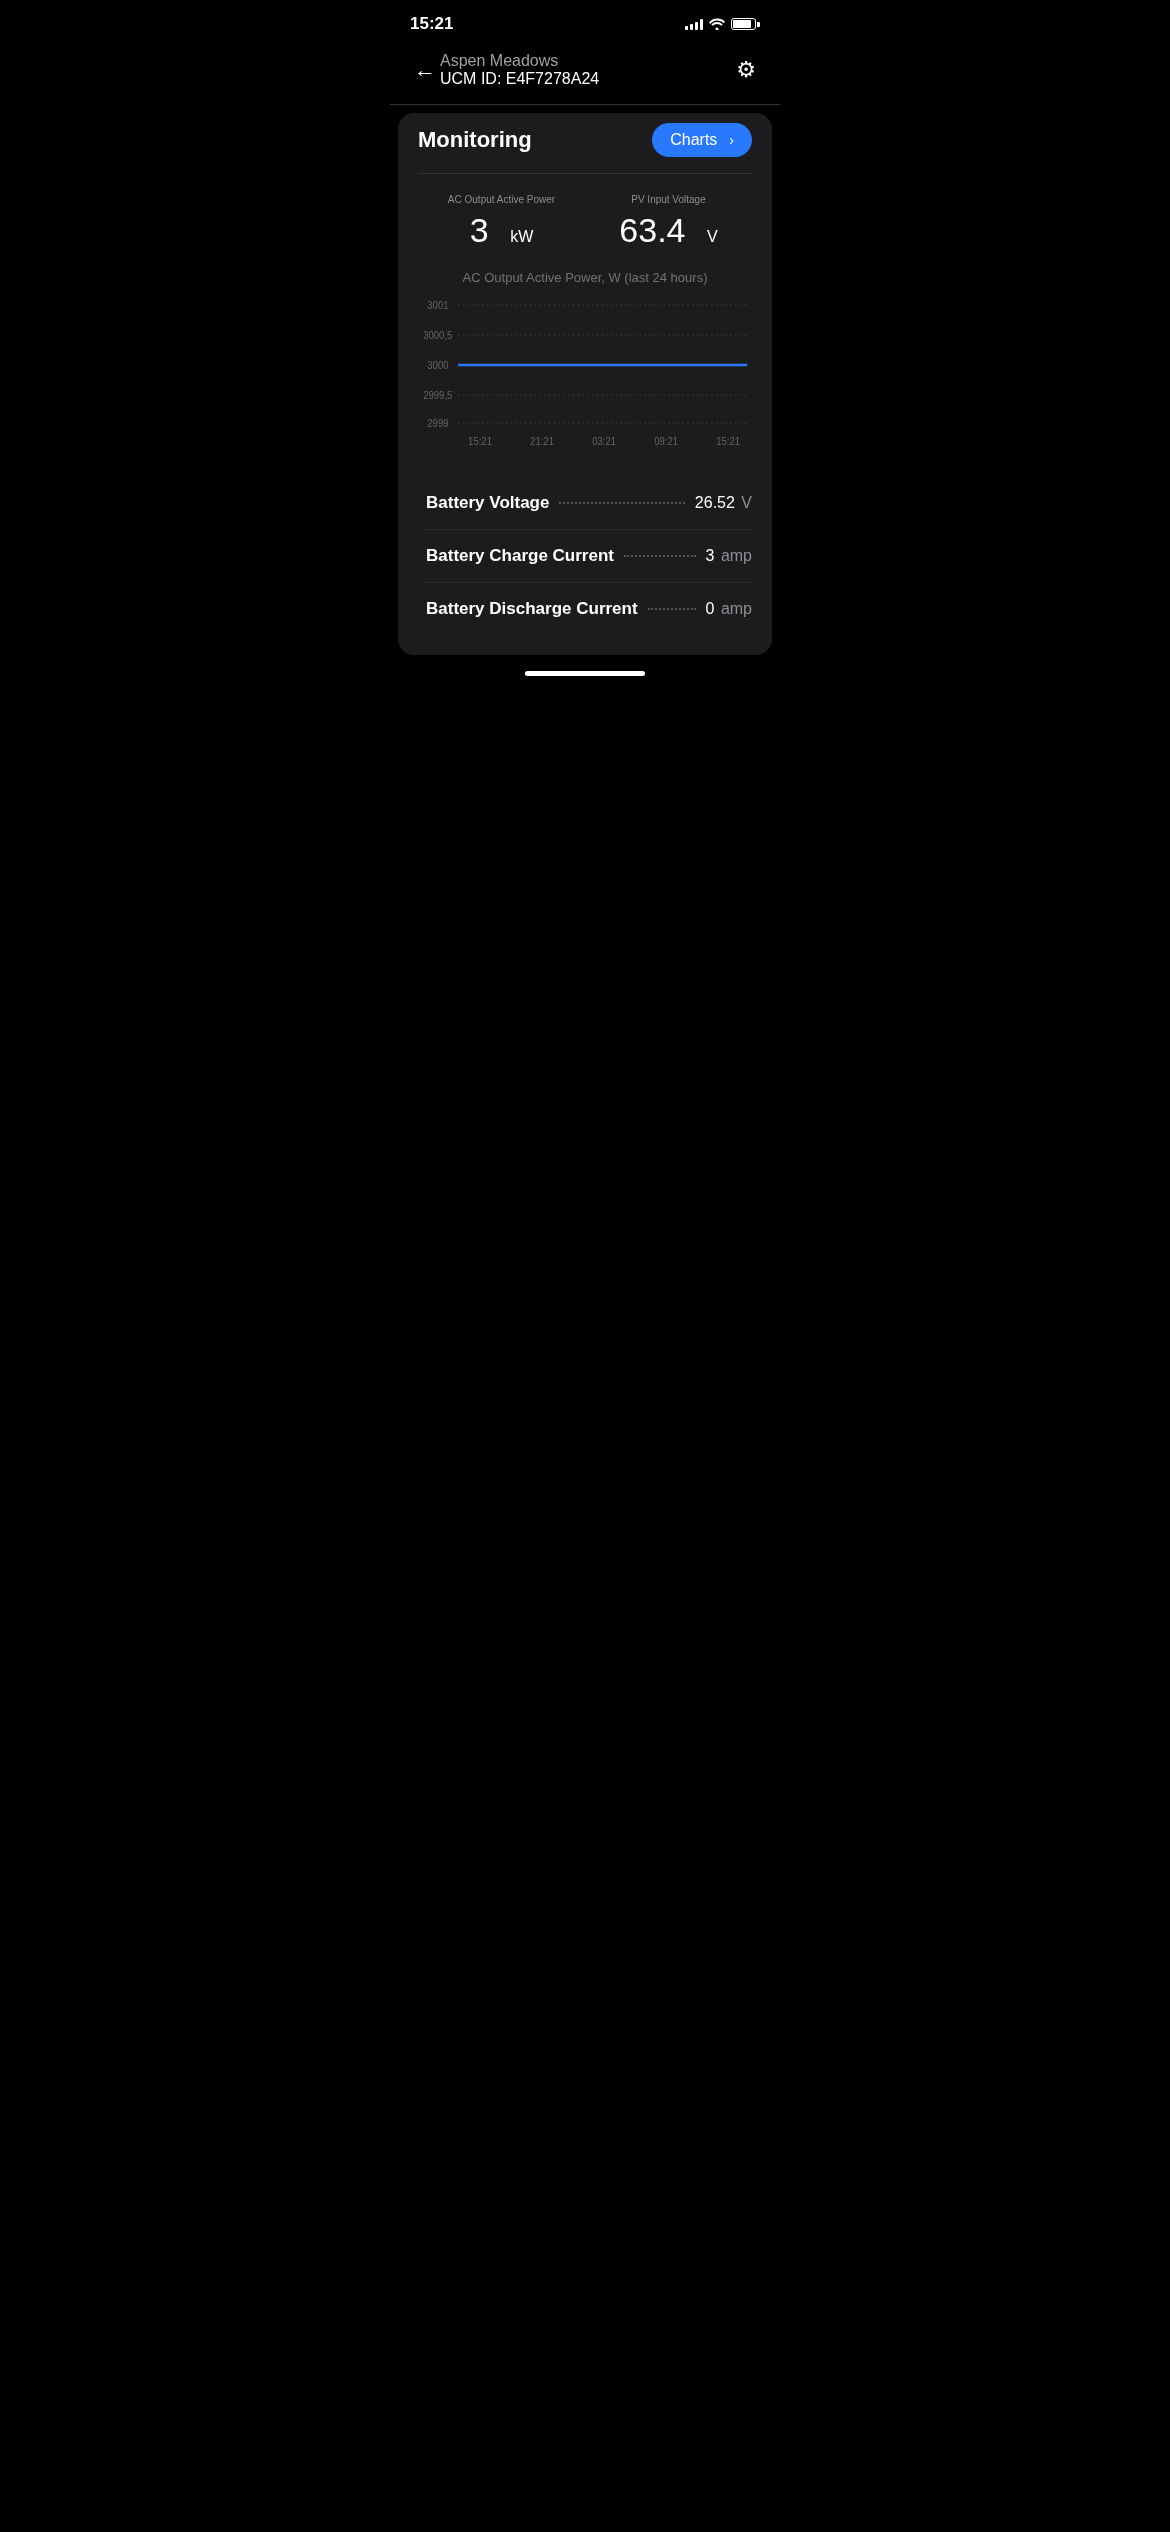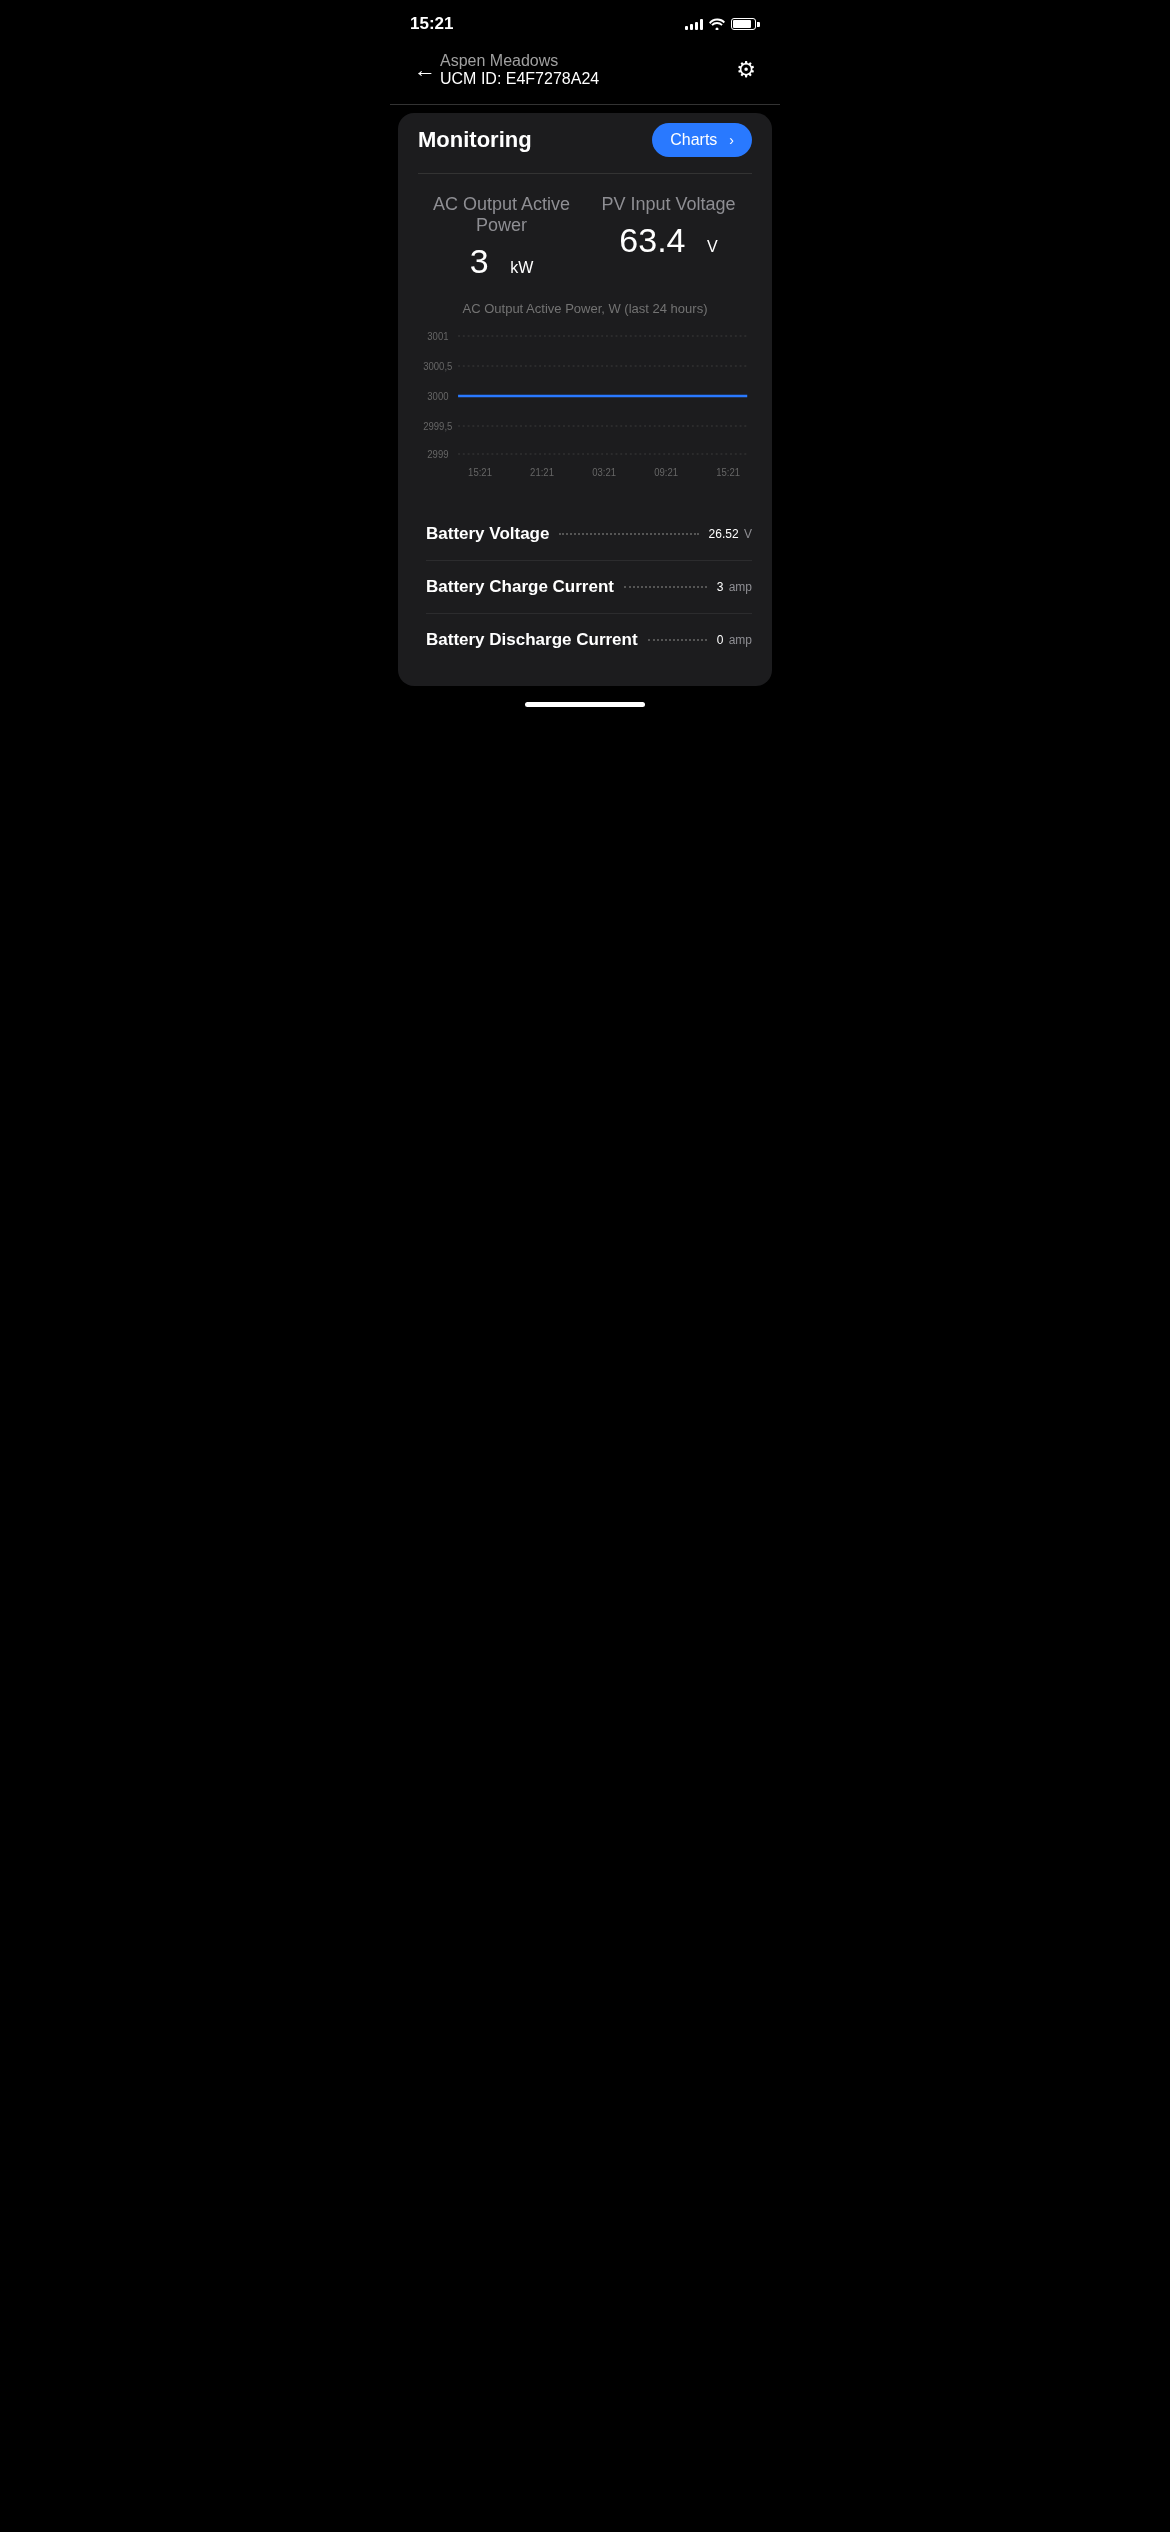--- a/index.html
+++ b/index.html
@@ -178,21 +178,21 @@
 
     .metric-item {
       flex: 1;
       display: flex;
       flex-direction: column;
       align-items: center;
       gap: 6px;
     }
 
     .metric-label {
-      font-size: 18px;
+      font-size: 10px;
       color: #8e8e93;
       text-align: center;
     }
 
     .metric-value {
       font-size: 34px;
       font-weight: 300;
       color: #fff;
     }
 
@@ -251,21 +251,21 @@
 
     .stat-dots {
       flex: 1;
       margin: 0 10px;
       border-bottom: 2px dotted #555;
       height: 1px;
       align-self: center;
     }
 
     .stat-value {
-      font-size: 12px;
+      font-size: 16px;
       font-weight: 400;
       color: #fff;
       white-space: nowrap;
     }
 
     .stat-value .stat-unit {
       color: #8e8e93;
       margin-left: 2px;
     }
 

